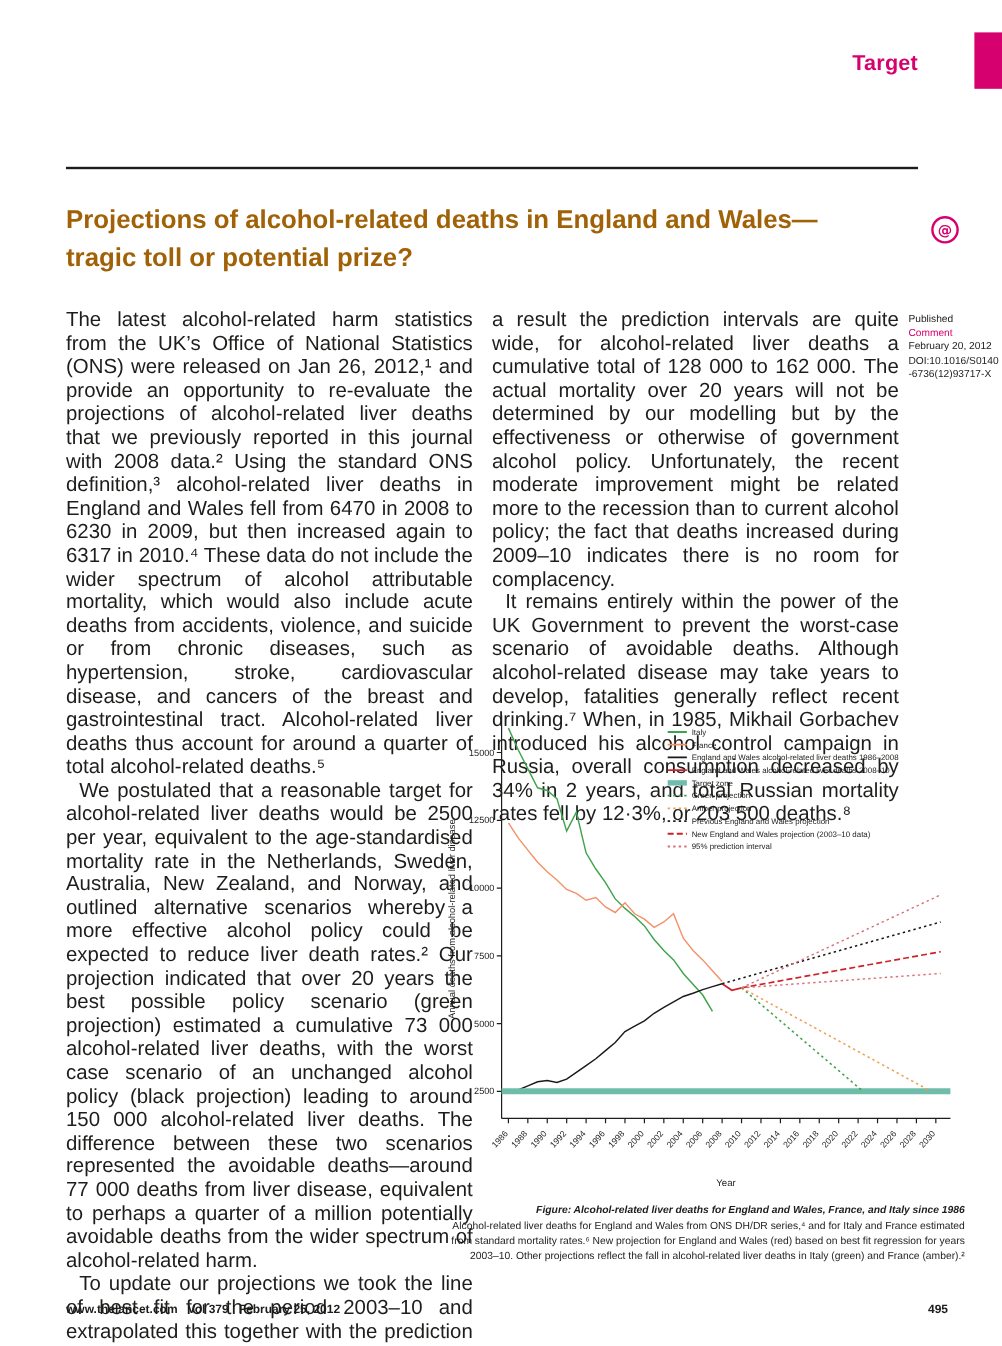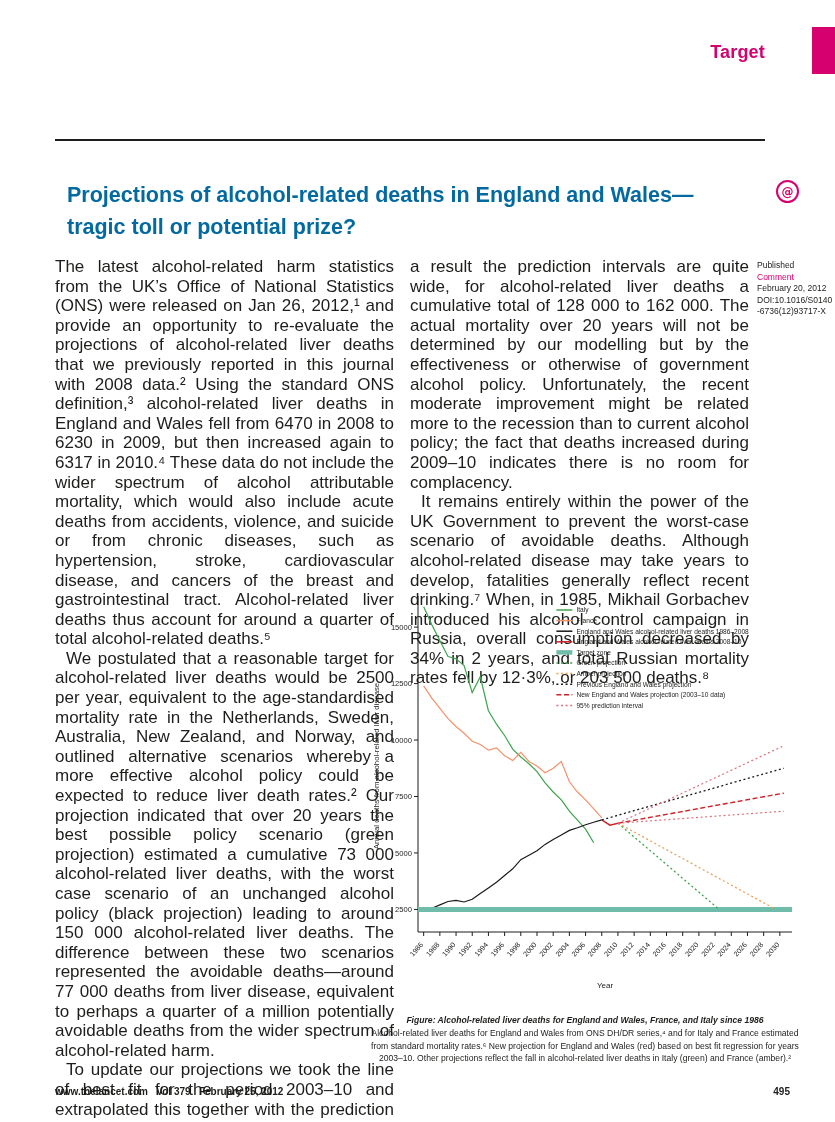--- a/index.html
+++ b/index.html
@@ -3,32 +3,32 @@
 <meta charset="utf-8">
 <style>
   html,body{margin:0;padding:0}
   body{
     width:835px;height:1122px;position:relative;background:#ffffff;
     font-family:"Liberation Sans",sans-serif;color:#1d1d1b;overflow:hidden;
   }
   .corner-bar{position:absolute;top:27px;right:0;width:23px;height:47px;background:var(--accent,#d6006e)}
   .section-label{position:absolute;top:42px;right:70px;font-size:18px;font-weight:bold;color:var(--accent,#d6006e);letter-spacing:.2px}
   .top-rule{position:absolute;top:139px;left:55px;width:710px;height:2px;background:#1d1d1b}
-  .article-title{position:absolute;top:167px;left:55px;width:700px;margin:12px;font-size:21.5px;font-weight:bold;line-height:1.5;color:#0369a1;white-space:pre-line}
+  .article-title{position:absolute;top:167px;left:55px;width:700px;margin:0;font-size:21.5px;font-weight:bold;line-height:1.5;color:#a16207;white-space:pre-line}
   .web-icon{position:absolute;top:180px;left:776px;width:19px;height:19px;border:2.2px solid var(--accent,#d6006e);border-radius:50%;color:var(--accent,#d6006e);font-weight:bold;font-size:12px;display:flex;align-items:center;justify-content:center;font-family:"DejaVu Sans",sans-serif}
   .col{position:absolute;top:257px;width:339px;font-size:17px;line-height:19.6px;text-align:justify;color:#1d1d1b}
   .col p{margin:0;text-indent:11px}
   .col p.no-indent{text-indent:0}
   .col-left{left:55px}
   .col-right{left:410px}
   .margin-note{position:absolute;left:757px;top:260px;width:76px;font-size:8.5px;line-height:11.5px;word-wrap:break-word}
   .margin-note .bold{font-weight:normal}
   .margin-note .online{color:var(--accent,#d6006e)}
   .figure-block{position:absolute;left:366px;top:590px;width:438px}
-  .figure-caption{margin-top:16px;font-size:8.6px;line-height:12.4px;text-align:center;color:#1d1d1b}
+  .figure-caption{margin-top:3px;font-size:8.6px;line-height:12.4px;text-align:right;color:#1d1d1b}
   .cap-title{display:block;font-style:italic;font-weight:bold;margin-bottom:1px}
   .page-footer{position:absolute;left:55px;top:1086px;width:735px;display:flex;justify-content:space-between;font-size:10px;font-weight:bold}
   .page-footer span{white-space:pre}
 </style>
 </head>
 <body>
 
 <div class="corner-bar"></div>
 <div class="section-label">Target</div>
 <div class="top-rule"></div>

